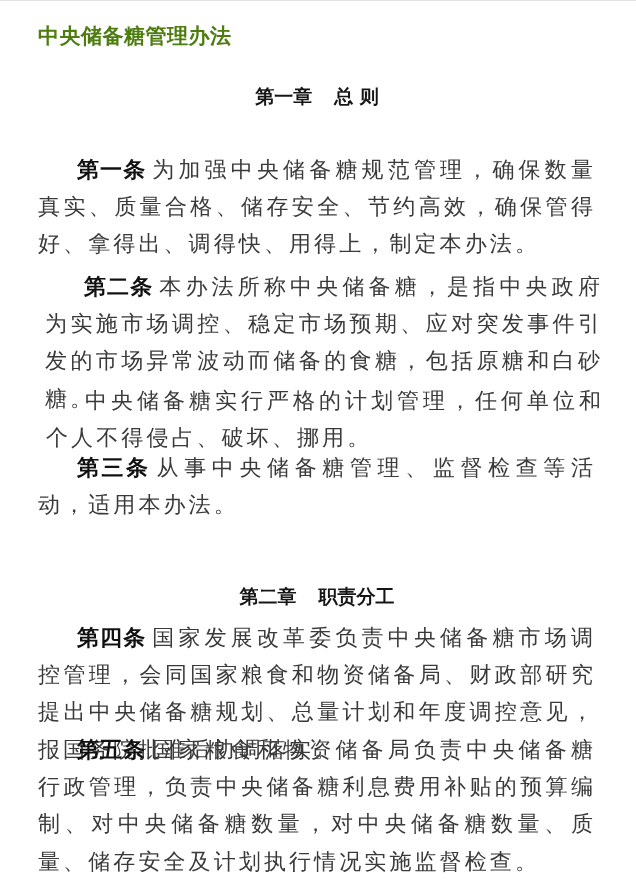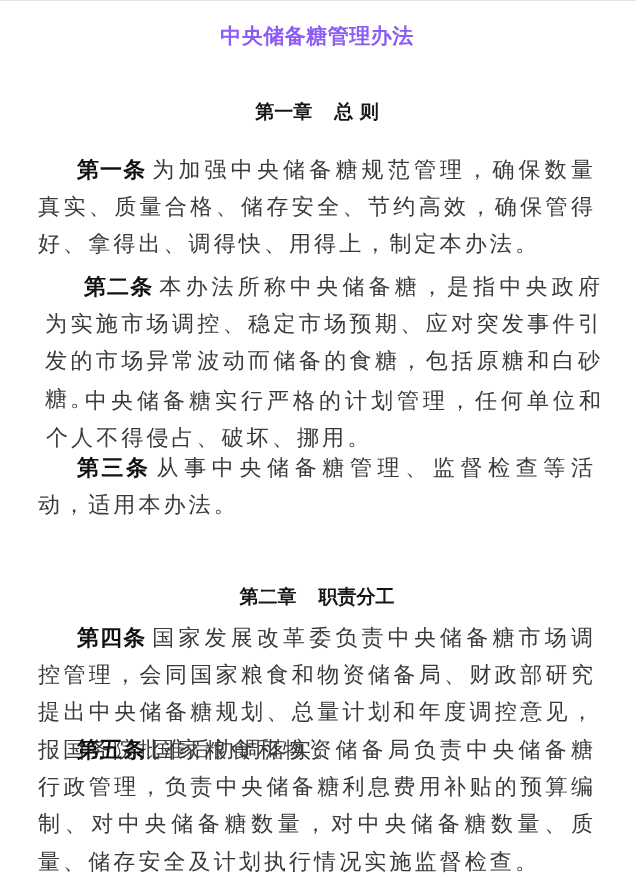--- a/index.html
+++ b/index.html
@@ -24,25 +24,24 @@
     .page {
       position: absolute;
       left: 38px;
       top: 0;
       width: 558px;
     }
     .doc-title {
       position: absolute;
       left: 0; width: 558px;
       top: 22px;
-      text-align: center;
       font-size: 21px;
       font-weight: bold;
       letter-spacing: 0.5px;
-      color: #8b5cf6;
+      color: #4d7c0f;
     }
     .chapter-title {
       position: absolute;
       left: 0; width: 558px;
       text-align: center;
       font-size: 19px;
       font-weight: bold;
       color: #151515;
     }
     .chapter-title .sep { display: inline-block; width: 22px; }
@@ -67,21 +66,21 @@
   </style>
 </head>
 <body>
 
 <div class="top-rule"></div>
 
 <div class="page">
 
   <div class="doc-title">中央储备糖管理办法</div>
 
-  <div class="chapter-title" style="top:99px;">
+  <div class="chapter-title" style="top:84px;">
     <span>第一章</span><span class="sep"></span><span>总 则</span>
   </div>
 
   <p class="para indent" style="top:151px; margin:0;">
     <span class="article-no">第一条</span><span>为加强中央储备糖规范管理，确保数量真实、质量合格、储存安全、节约高效，确保管得好、拿得出、调得快、用得上，制定本办法。</span>
   </p>
 
   <p class="para indent" style="top:263px; margin:7px;font-family:Liberation Mono, monospace;">
     <span class="article-no">第二条</span><span>本办法所称中央储备糖，是指中央政府为实施市场调控、稳定市场预期、应对突发事件引发的市场异常波动而储备的食糖，包括原糖和白砂糖。</span>
   </p>

